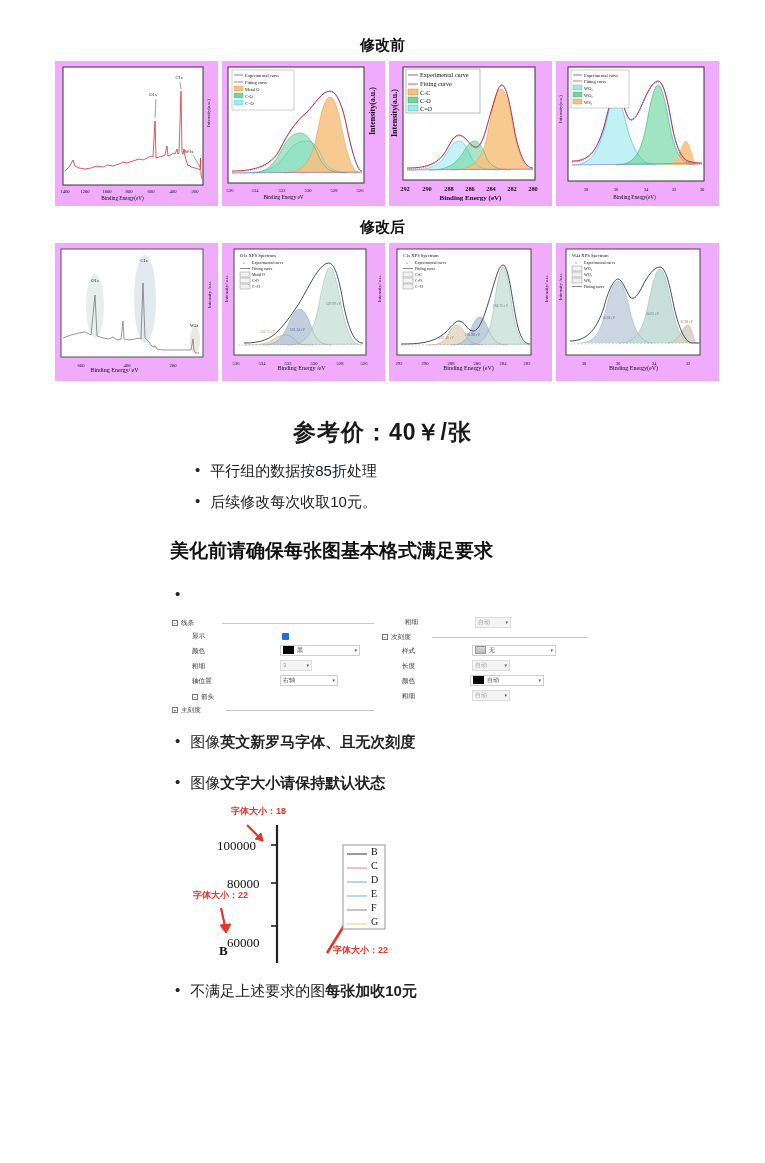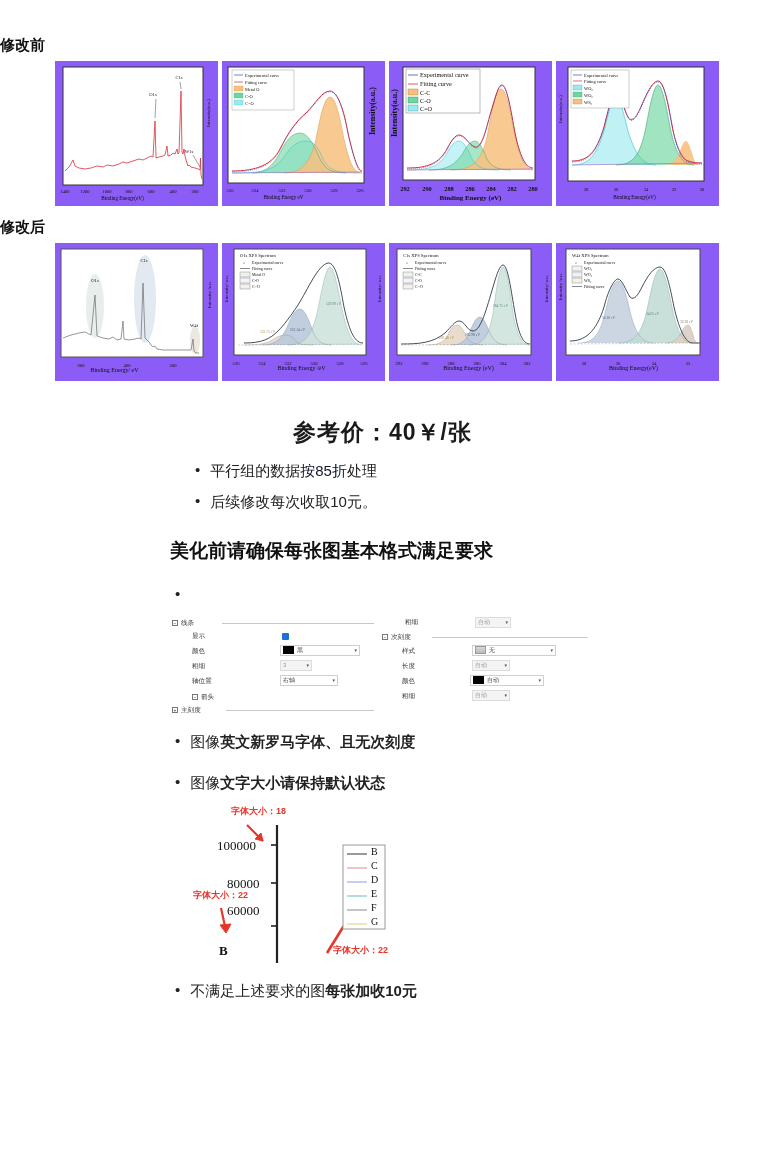--- a/index.html
+++ b/index.html
@@ -19,32 +19,32 @@
   }
   .title-main {
     font-size: 38px; font-weight: 700; letter-spacing: 1px;
     line-height: 1; color:#111;
   }
   .title-sub {
     font-size: 19px; font-weight: 700; color:#111;
     padding-bottom: 3px; margin-left: 6px;
   }
   .section-label {
-    font-size:15px; font-weight:700;
+    text-align:center; font-size:15px; font-weight:700;
     font-family:"Liberation Serif","DejaVu Serif",serif;
     color:#111; margin: 12px 0 6px 0;
   }
   
   .chart-row {
     display:flex; justify-content:space-between;
     padding: 0 55px; gap: 4px;
   }
   .chart-card {
     width: 163px; height: 145px;
-    position: relative; background:#8b5cf6;
+    position: relative; background:#f0abfc;
   }
   .chart-row.after .chart-card { height: 138px; }
   svg { display:block; }
   .axis-title {
     position:absolute; font-size:5.2px; color:#111;
     font-family:"Liberation Serif","DejaVu Serif",serif;
     text-align:center; width:100%;
   }
   .ylab {
     position:absolute; font-size:5px; color:#111;
@@ -539,21 +539,21 @@
     <line x1="152" y1="79" x2="172" y2="79" stroke="#9aaee8" stroke-width="1.2"></line>
     <line x1="152" y1="93" x2="172" y2="93" stroke="#7fc9c9" stroke-width="1.2"></line>
     <line x1="152" y1="107" x2="172" y2="107" stroke="#9f9f9f" stroke-width="1.2"></line>
     <line x1="152" y1="121" x2="172" y2="121" stroke="#e3d78a" stroke-width="1.2"></line>
   </svg>
   <div class="redlbl" style="left:36px;top:2px;">字体大小：18</div>
   <div class="redlbl" style="left:-2px;top:86px;">字体大小：22</div>
   <div class="redlbl" style="left:138px;top:141px;">字体大小：22</div>
   <div class="figtick" style="left:22px;top:35px;">100000</div>
   <div class="figtick" style="left:32px;top:73px;">80000</div>
-  <div class="figtick" style="left:32px;top:100px;">60000</div>
+  <div class="figtick" style="left:32px;top:132px;">60000</div>
   <div class="figtick" style="left:24px;top:140px;font-weight:700;">B</div>
   <div class="legitem" style="left:176px;top:43px;">B</div>
   <div class="legitem" style="left:176px;top:57px;">C</div>
   <div class="legitem" style="left:176px;top:71px;">D</div>
   <div class="legitem" style="left:176px;top:85px;">E</div>
   <div class="legitem" style="left:176px;top:99px;">F</div>
   <div class="legitem" style="left:176px;top:113px;">G</div>
 </div>
 
 <div class="lastline">

